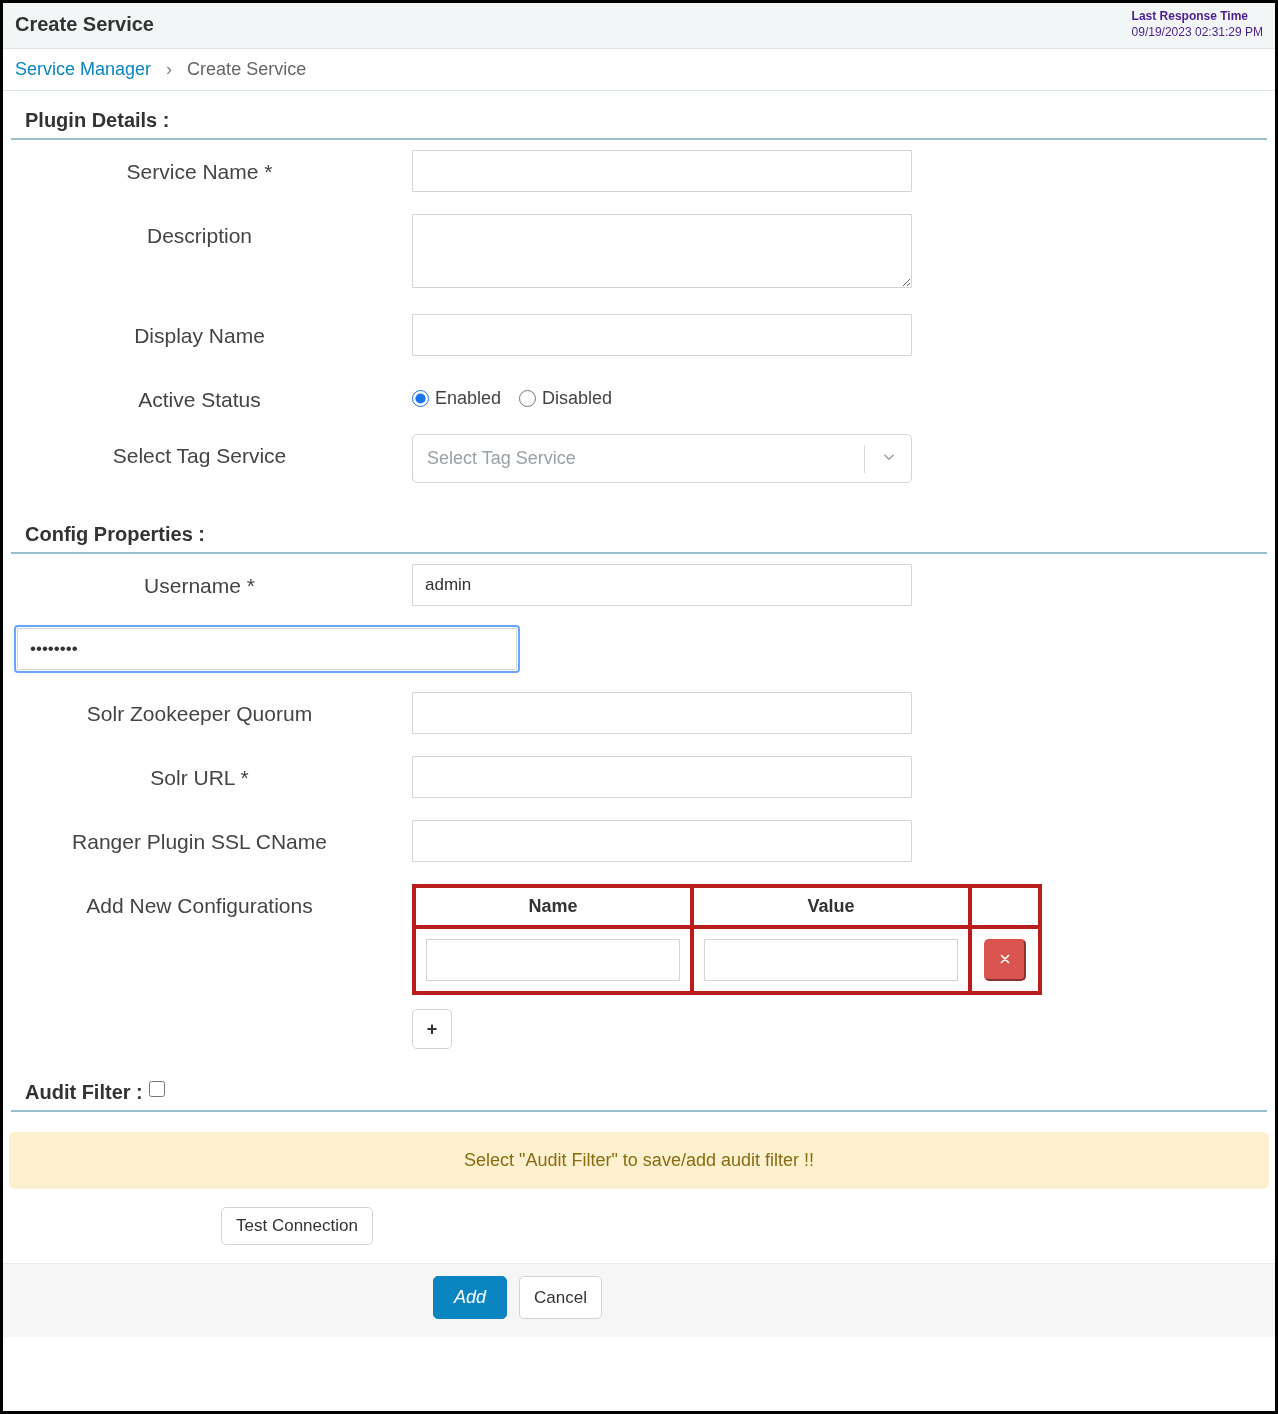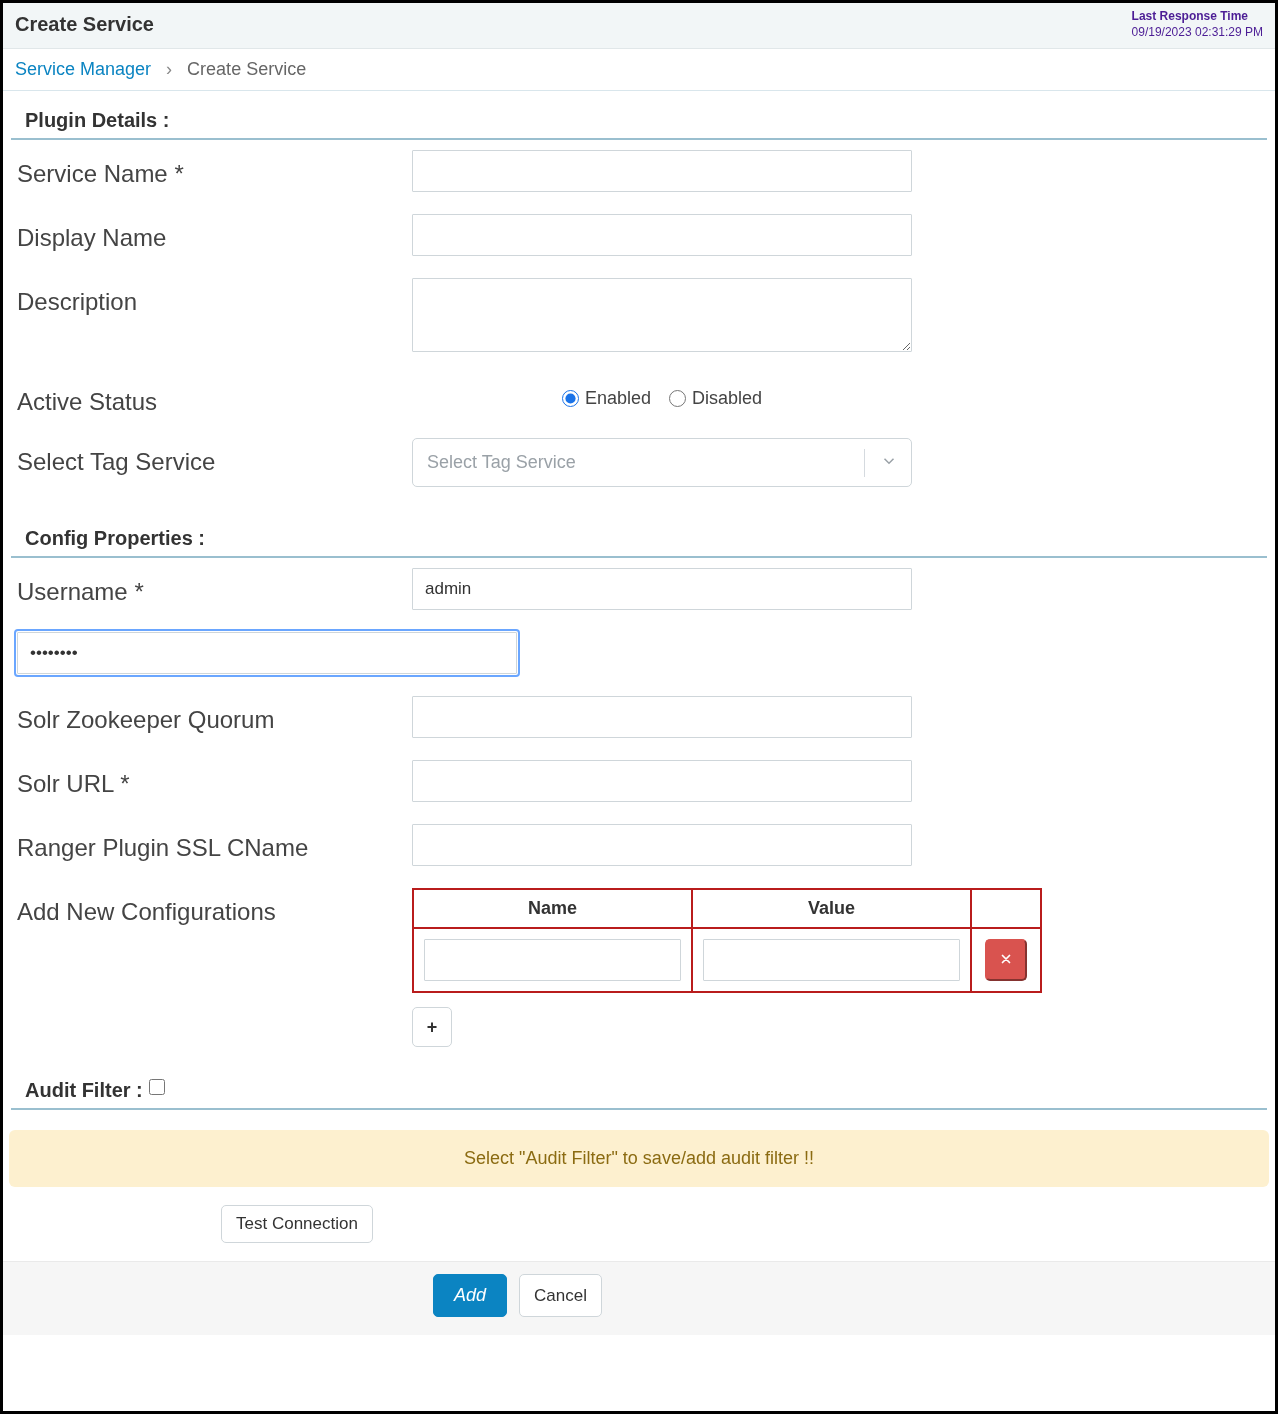--- a/index.html
+++ b/index.html
@@ -60,24 +60,24 @@
   .form-area { padding: 10px 8px 0 8px; }
   .form-row {
     display: flex;
     align-items: flex-start;
     margin-bottom: 22px;
     padding: 0 6px;
   }
   .form-label {
     width: 395px;
     min-width: 395px;
-    text-align: left;
+    text-align: center;
     padding-right: 30px;
     padding-top: 10px;
-    font-size: 24px;
+    font-size: 21px;
     color: #444;
   }
   .form-control {
     width: 500px;
   }
   input[type=text], input[type=password], textarea {
     width: 100%;
     border: 1px solid #cfd6da;
     border-radius: 1px;
     padding: 10px 12px;
@@ -88,21 +88,21 @@
   }
   textarea { height: 74px; resize: both; }
   .autofill {
     background: #e8eefb;
   }
   .focused {
     outline: 2px solid #6aa6ff;
     outline-offset: 1px;
   }
   
-  .radio-group { display: flex; align-items: center; gap: 18px; padding-top: 10px; font-size: 18px; color:#444;justify-content:center;}
+  .radio-group { display: flex; align-items: center; gap: 18px; padding-top: 10px; font-size: 18px; color:#444;}
   .radio-group label { display: flex; align-items: center; gap: 6px; }
   .radio-group input[type=radio] { width: 17px; height: 17px; accent-color: #1a73e8; }
   
   .select-box {
     width: 500px;
     border: 1px solid #cfd6da;
     border-radius: 5px;
     display: flex;
     align-items: center;
     height: 49px;
@@ -122,21 +122,21 @@
   }
   .select-box .select-caret svg { width: 18px; height: 18px; }
   
   .cfg-table {
     width: 630px;
     border: 1px solid #dee2e6;
     border-collapse: collapse;
     background: #fff;
   }
   .cfg-table th, .cfg-table td {
-    border: 2px solid #b91c1c;
+    border: 4px solid #b91c1c;
     padding: 8px 10px;
     text-align: center;
     font-size: 18px;
     font-weight: 600;
     color: #333;
     margin-top: 12px;
   }
   .cfg-table td { font-weight: 400; padding: 10px; }
   .cfg-table td input[type=text] {
     width: 100%;
@@ -209,30 +209,30 @@
 <div class="form-area">
 
   <div class="form-row">
     <div class="form-label">Service Name *</div>
     <div class="form-control">
       <input type="text" value="" style="">
     </div>
   </div>
 
   <div class="form-row">
+    <div class="form-label">Description</div>
+    <div class="form-control">
+      <textarea style=""></textarea>
+    </div>
+  </div>
+
+  <div class="form-row">
     <div class="form-label">Display Name</div>
     <div class="form-control">
       <input type="text" value="" style="">
-    </div>
-  </div>
-
-  <div class="form-row">
-    <div class="form-label">Description</div>
-    <div class="form-control">
-      <textarea style=""></textarea>
     </div>
   </div>
 
   <div class="form-row">
     <div class="form-label">Active Status</div>
     <div class="form-control radio-group">
       <label>
         <input type="radio" name="activeStatus" checked="" style="">
         <span>Enabled</span>
       </label>

